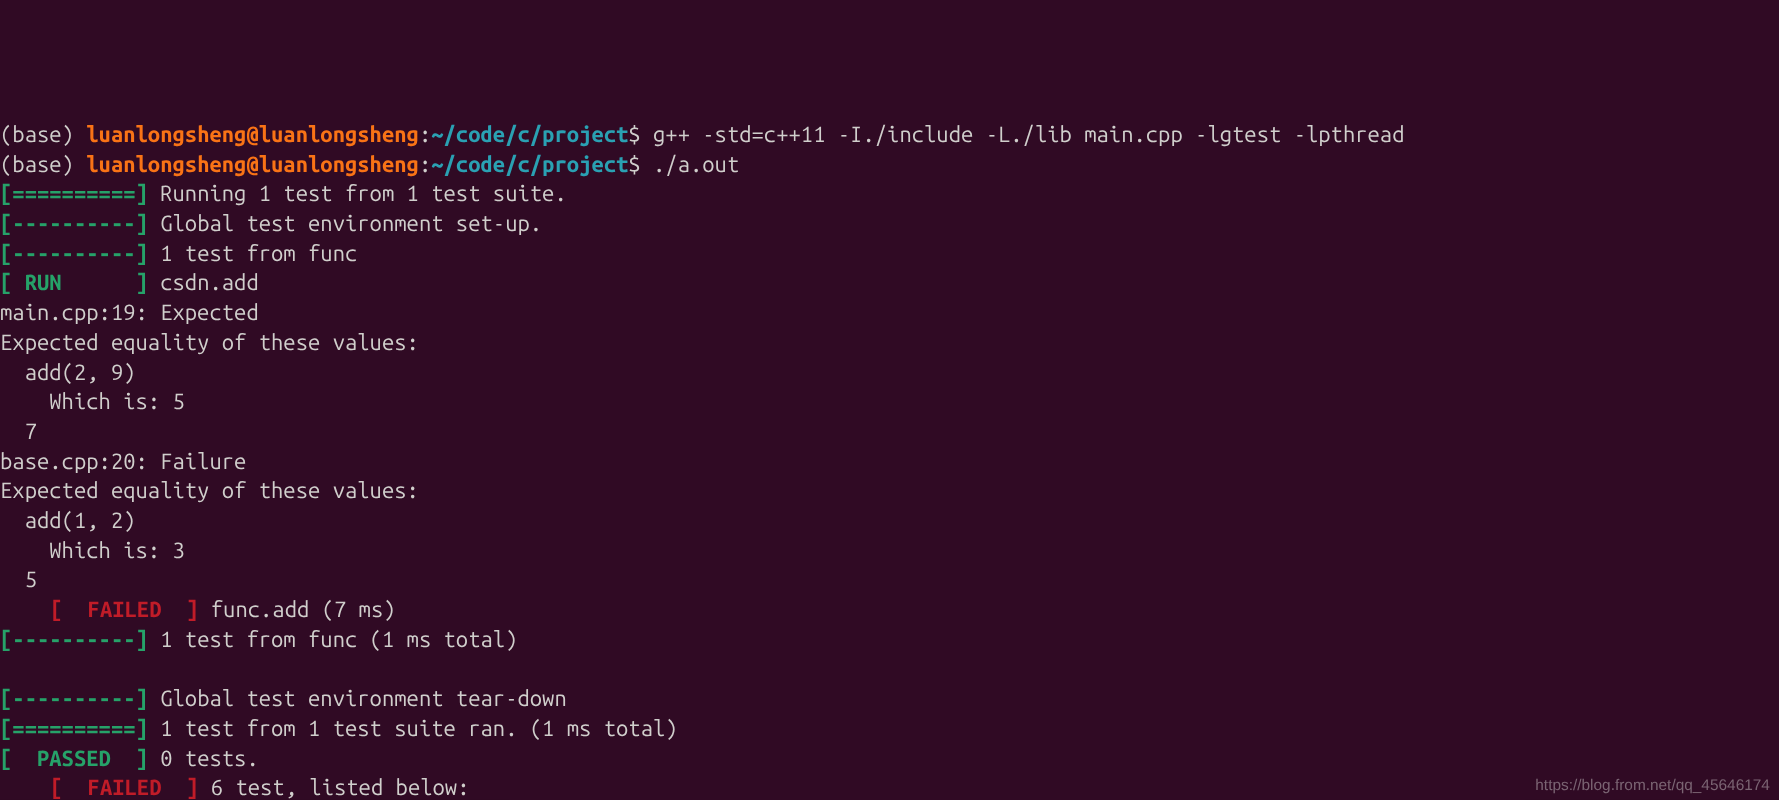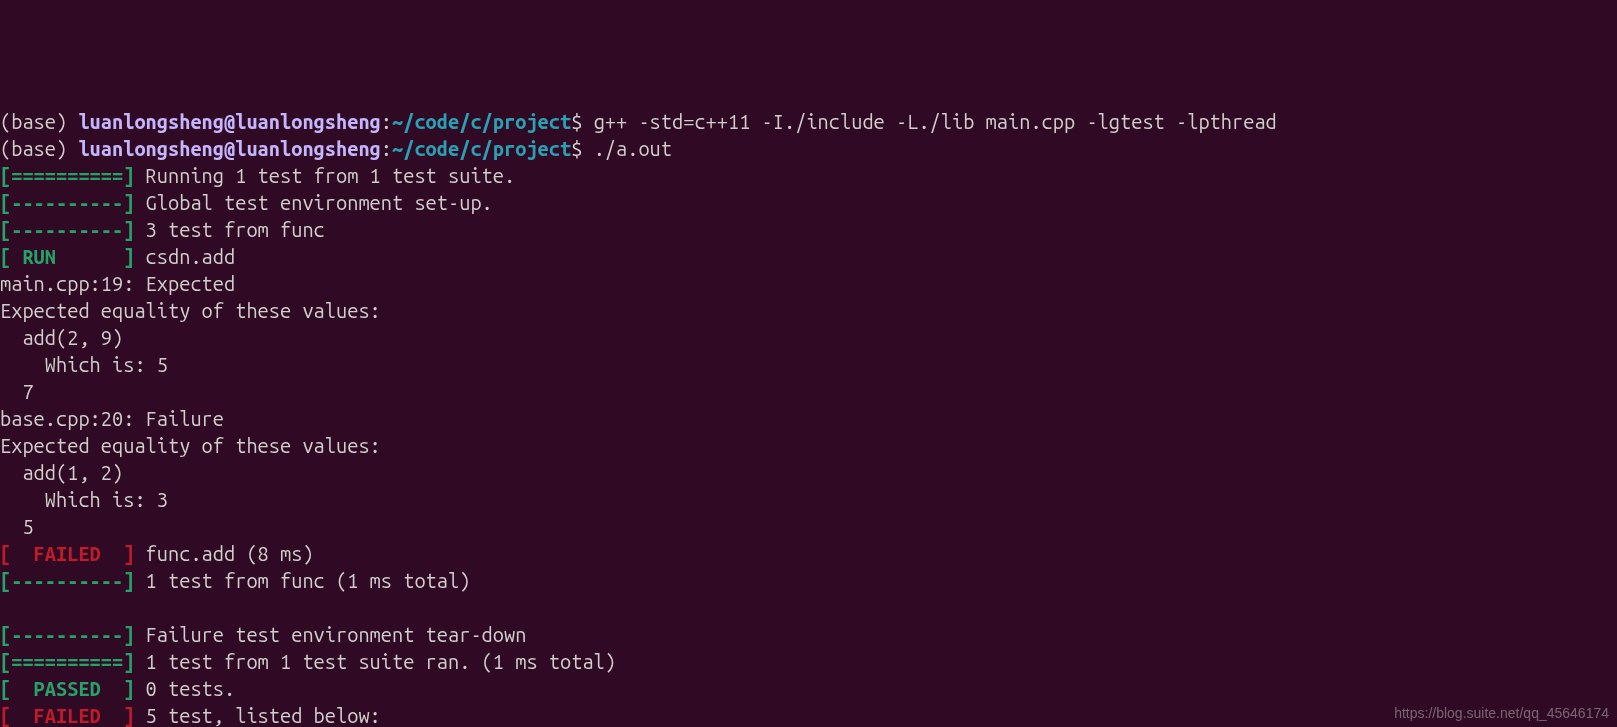--- a/index.html
+++ b/index.html
@@ -9,63 +9,63 @@
     font-family: "Ubuntu Mono", "DejaVu Sans Mono", "Courier New", monospace;
     font-size: 20px;
     line-height: 1.35;
     color: #d0cfcc;
     width: 1617px;
     height: 727px;
     overflow: hidden;
     white-space: pre;
     position: relative;
   }
-  .grn  { color: #c4b5fd; font-weight: bold; }
+  .grn  { color: #f97316; font-weight: bold; }
   .cyn  { color: #2aa1b3; font-weight: bold; margin-top: 39px; }
   .wht  { color: #d0cfcc; }
-  .red  { color: #c01c28; font-weight: bold; }
+  .red  { color: #c01c28; font-weight: bold; padding-left: 46px; }
   .grnB { color: #26a269; font-weight: bold; }
   .watermark {
     position: absolute;
     bottom: 4px;
     right: 8px;
     font-size: 14px;
     color: #9a8a94;
     font-family: Arial, sans-serif;
     opacity: 0.7;
   }
 </style>
 </head>
 <body>
 
 
 
 <div><span><span class="wht">(base) </span><span class="grn">luanlongsheng@luanlongsheng</span><span class="wht">:</span><span class="cyn">~/code/c/project</span><span class="wht">$ </span><span class="wht">g++ -std=c++11 -I./include -L./lib main.cpp -lgtest -lpthread</span></span>
 <span><span class="wht">(base) </span><span class="grn">luanlongsheng@luanlongsheng</span><span class="wht">:</span><span class="cyn">~/code/c/project</span><span class="wht">$ </span><span class="wht">./a.out</span></span>
 <span><span class="grnB">[==========]</span><span class="wht"> Running 1 test from 1 test suite.</span></span>
 <span><span class="grnB">[----------]</span><span class="wht"> Global test environment set-up.</span></span>
-<span><span class="grnB">[----------]</span><span class="wht"> 3 test from func</span></span>
+<span><span class="grnB">[----------]</span><span class="wht"> 1 test from func</span></span>
 <span><span class="grnB">[ RUN      ]</span><span class="wht"> csdn.add</span></span>
 <span class="wht">main.cpp:19: Expected</span>
 <span class="wht">Expected equality of these values:</span>
 <span class="wht">  add(2, 9)</span>
 <span class="wht">    Which is: 5</span>
 <span class="wht">  7</span>
 <span class="wht">base.cpp:20: Failure</span>
 <span class="wht">Expected equality of these values:</span>
 <span class="wht">  add(1, 2)</span>
 <span class="wht">    Which is: 3</span>
 <span class="wht">  5</span>
-<span><span class="red">[  FAILED  ]</span><span class="wht"> func.add (8 ms)</span></span>
+<span><span class="red">[  FAILED  ]</span><span class="wht"> func.add (7 ms)</span></span>
 <span><span class="grnB">[----------]</span><span class="wht"> 1 test from func (1 ms total)</span></span>
 <span class="wht"> </span>
-<span><span class="grnB">[----------]</span><span class="wht"> Failure test environment tear-down</span></span>
+<span><span class="grnB">[----------]</span><span class="wht"> Global test environment tear-down</span></span>
 <span><span class="grnB">[==========]</span><span class="wht"> 1 test from 1 test suite ran. (1 ms total)</span></span>
 <span><span class="grnB">[  PASSED  ]</span><span class="wht"> 0 tests.</span></span>
-<span><span class="red">[  FAILED  ]</span><span class="wht"> 5 test, listed below:</span></span>
+<span><span class="red">[  FAILED  ]</span><span class="wht"> 6 test, listed below:</span></span>
 
 
 </div>
 
-<div class="watermark">https://blog.suite.net/qq_45646174</div>
+<div class="watermark">https://blog.from.net/qq_45646174</div>
 
 
 
 
 </body></html>

